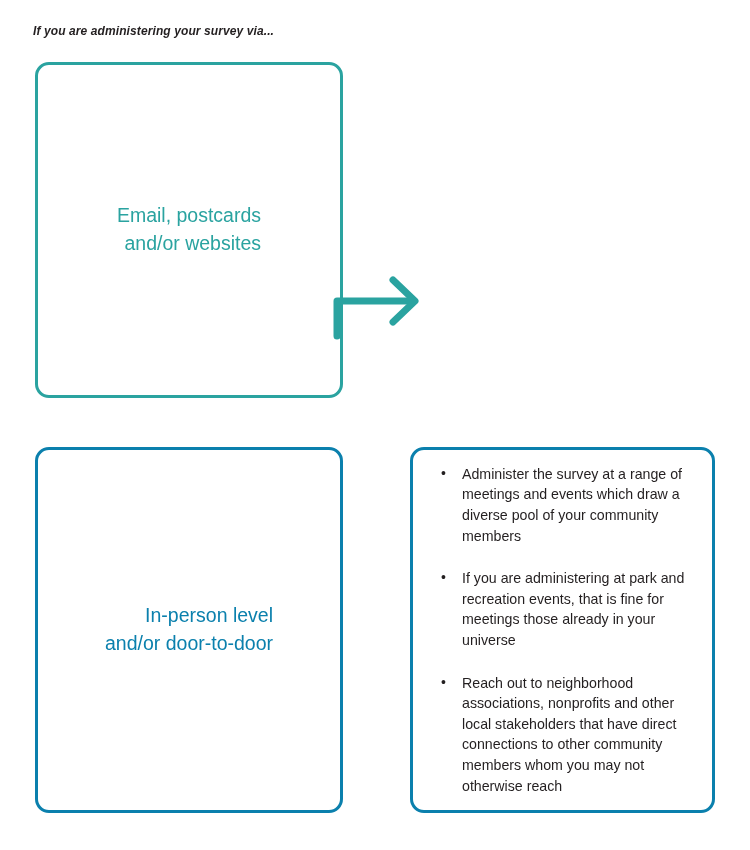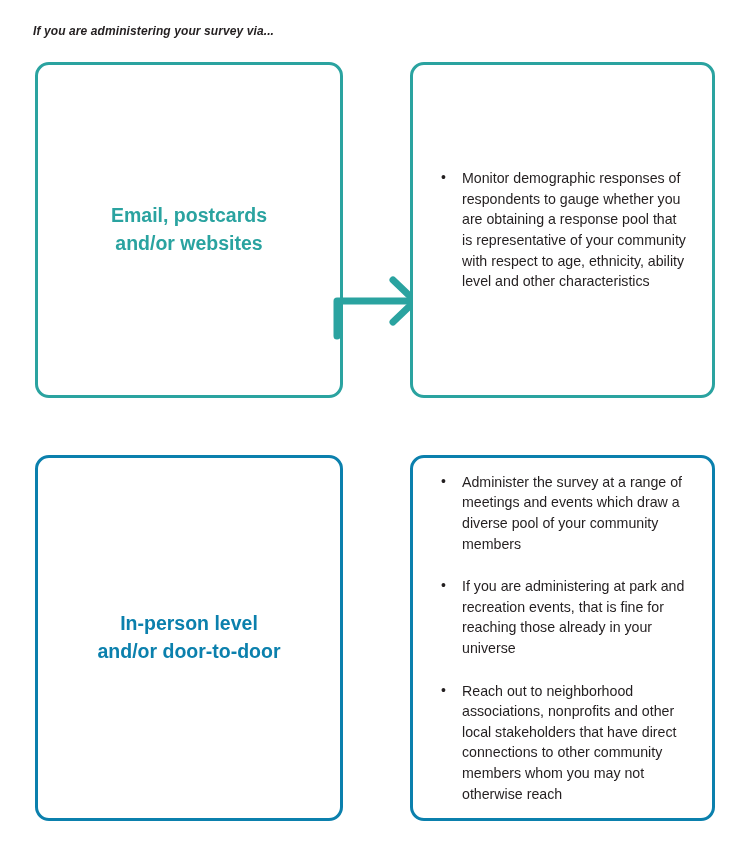--- a/index.html
+++ b/index.html
@@ -61,27 +61,27 @@
   .box-bullets {
     left: 410px;
     width: 305px;
     top: 0;
     height: 100%;
     display: flex;
     align-items: center;
   }
 
   .row-1 .box { border-color: #2aa3a0; }
-  .row-2 .box { border-color: #0b80ad; margin-top: 8px; }
+  .row-2 .box { border-color: #0b80ad; }
 
   .label-text {
     font-size: 19.5px;
-    font-weight: 700;
+    font-weight: 400;
     line-height: 1.42;
-    text-align: center;
+    text-align: right;
     white-space: pre-line;
   }
   .row-1 .label-text { color: #2aa3a0; }
   .row-2 .label-text { color: #0b80ad; }
 
   .bullet-list {
     margin: 0;
     padding: 0 22px 0 28px;
     list-style: none;
     width: 100%;
@@ -124,38 +124,33 @@
     <div class="box box-label">
       <div class="label-text">Email, postcards
 and/or websites</div>
     </div>
 
     <svg class="arrow-svg arrow-1" width="92" height="78" viewBox="0 0 92 78">
       <path d="M4 74 L4 39 L80 39" fill="none" stroke="#2aa3a0" stroke-width="7" stroke-linecap="round" stroke-linejoin="round"></path>
       <path d="M60 18 L82 39 L60 60" fill="none" stroke="#2aa3a0" stroke-width="7" stroke-linecap="round" stroke-linejoin="round"></path>
     </svg>
 
-    <div class="box box-bullets">
-      <ul class="bullet-list">
-        <li class="bullet-item">Monitor demographic responses of respondents to gauge whether you are obtaining a response pool that is representative of your community with respect to age, ethnicity, ability level and other characteristics</li>
-      </ul>
-    </div>
 
   </div>
 
   <div class="row row-2">
 
     <div class="box box-label">
       <div class="label-text">In-person level
 and/or door-to-door</div>
     </div>
 
     <div class="box box-bullets">
       <ul class="bullet-list">
         <li class="bullet-item">Administer the survey at a range of meetings and events which draw a diverse pool of your community members</li>
-        <li class="bullet-item">If you are administering at park and recreation events, that is fine for reaching those already in your universe</li>
+        <li class="bullet-item">If you are administering at park and recreation events, that is fine for meetings those already in your universe</li>
         <li class="bullet-item">Reach out to neighborhood associations, nonprofits and other local stakeholders that have direct connections to other community members whom you may not otherwise reach</li>
       </ul>
     </div>
 
   </div>
 
 </div>
 
 </body></html>

